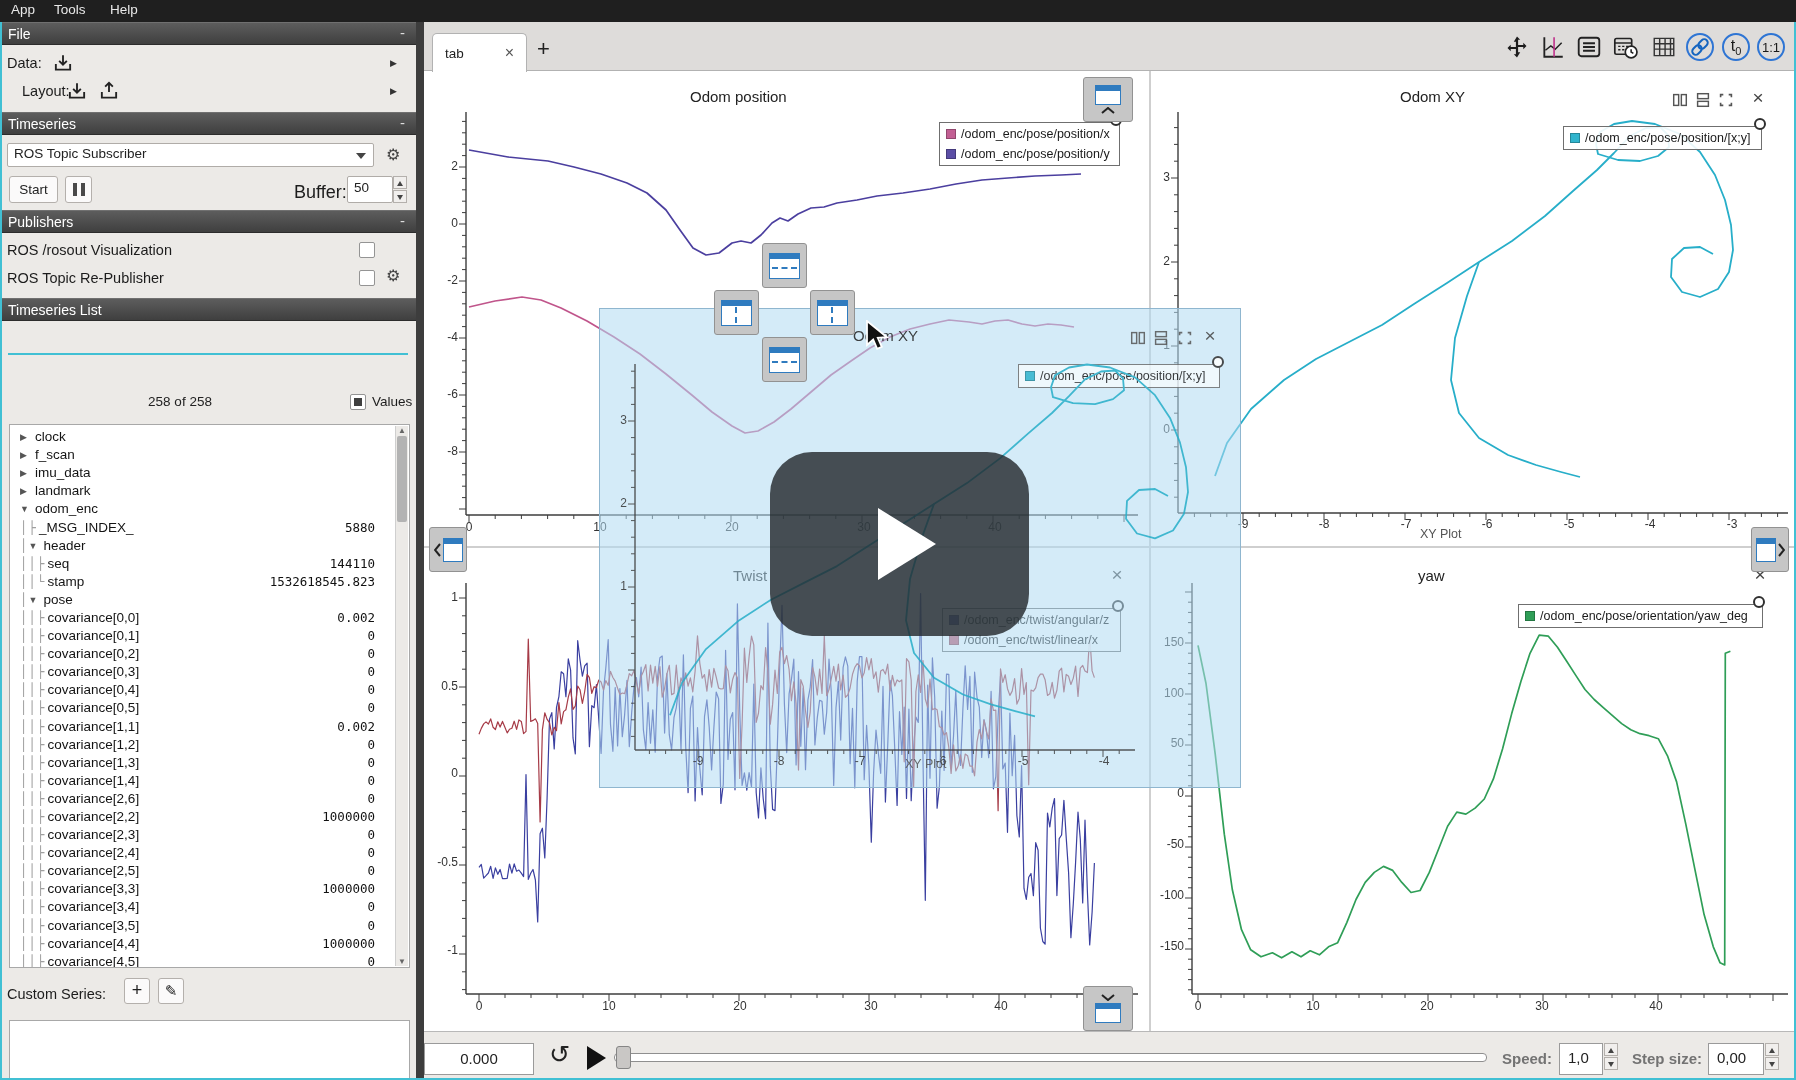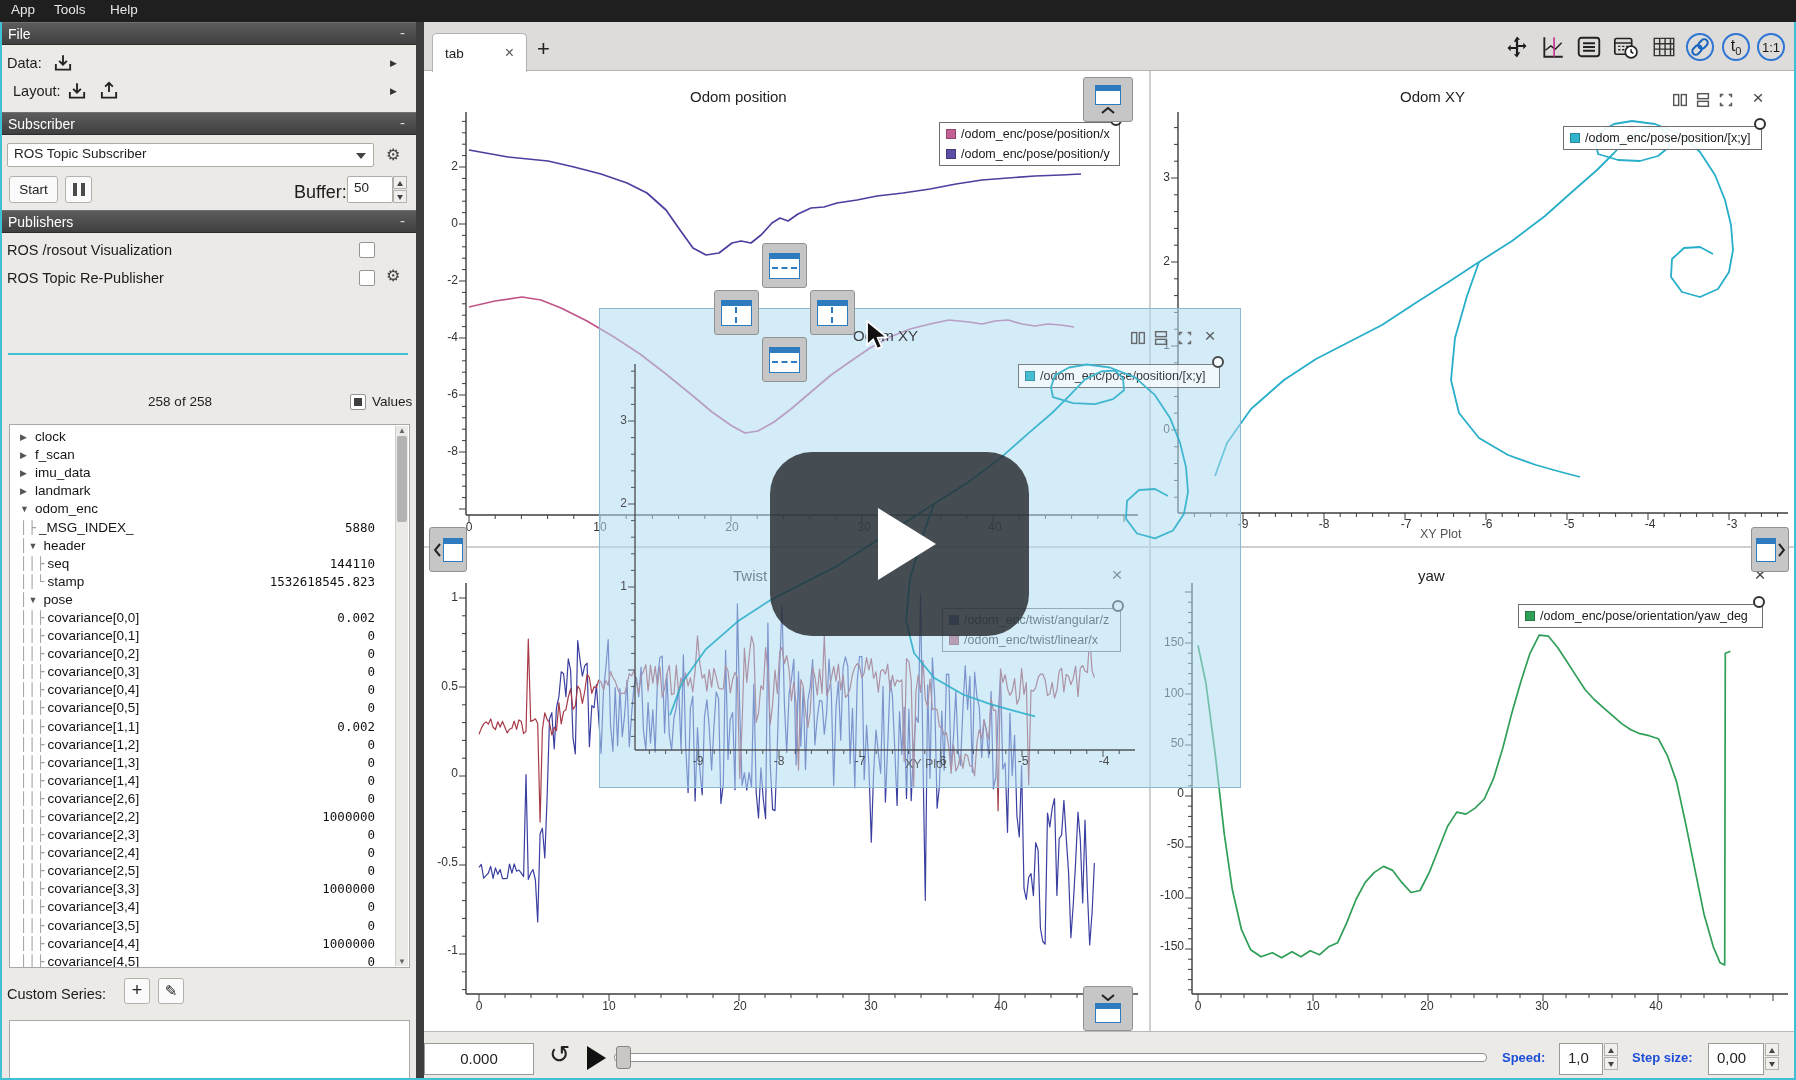--- a/index.html
+++ b/index.html
@@ -73,21 +73,21 @@
   .edge{position:absolute;background:#c6c6c6;border:1px solid #929292;border-radius:3px;z-index:40;display:flex;flex-direction:column;align-items:center;justify-content:center;gap:2px}
   .edge .dwin{width:26px;height:20px}
   .edge svg{display:block}
   
   .playbox{position:absolute;left:770px;top:452px;width:259px;height:184px;background:rgba(33,37,41,0.8);border-radius:42px;z-index:50;display:flex;align-items:center;justify-content:center}
   .playtri{width:0;height:0;border-left:58px solid #fff;border-top:36px solid transparent;border-bottom:36px solid transparent;margin-left:14px}
   .cursor{position:absolute;z-index:60}
   
   .playbar{position:absolute;left:424px;top:1031px;width:1372px;height:49px;background:#eceae7;border-top:1px solid #b8b8b8;z-index:20}
   .timebox{position:absolute;left:0px;top:11px;width:110px;height:32px;background:#fff;border:1px solid #9a9a9a;font-size:15px;color:#222;text-align:center;line-height:30px}
-  .plabel{position:absolute;font-size:13px;font-weight:bold;color:#1d4ed8;top:18px}
+  .plabel{position:absolute;font-size:15px;font-weight:bold;color:#737373;top:18px}
   .pspin{position:absolute;top:11px;height:32px;background:#fff;border:1px solid #9a9a9a;font-size:15px;color:#222;padding:5px 8px}
   .slider-track{position:absolute;left:190px;top:21px;width:873px;height:9px;background:#fff;border:1px solid #8f8f8f;border-radius:4px}
   .slider-handle{position:absolute;left:192px;top:14px;width:15px;height:23px;background:#c9c7c5;border:1px solid #858585;border-radius:3px}
 </style>
 </head>
 <body>
 
 <div class="menubar">
   <span style="left:11px">App</span>
   <span style="left:54px">Tools</span>
@@ -102,39 +102,39 @@
   </div>
   <span class="slabel" style="left:7px;top:33px">Data:</span>
   <span class="iconbtn" style="left:52px;top:30px">
     <svg width="22" height="22" viewBox="0 0 20 20" fill="none" stroke="#222" stroke-width="1.7">
         <path d="M10 3v8"></path>
         <path d="M6.5 8L10 11.5 13.5 8"></path>
         <path d="M3.5 11v5h13v-5"></path>
       </svg>
   </span>
   <span class="rowarrow" style="left:390px;top:36px">▶</span>
-  <span class="slabel" style="left:13px;top:61px">Layout:</span>
+  <span class="slabel" style="left:22px;top:61px">Layout:</span>
   <span class="iconbtn" style="left:66px;top:58px">
     <svg width="22" height="22" viewBox="0 0 20 20" fill="none" stroke="#222" stroke-width="1.7">
         <path d="M10 3v8"></path>
         <path d="M6.5 8L10 11.5 13.5 8"></path>
         <path d="M3.5 11v5h13v-5"></path>
       </svg>
   </span>
   <span class="iconbtn" style="left:98px;top:58px">
     <svg width="22" height="22" viewBox="0 0 20 20" fill="none" stroke="#222" stroke-width="1.7">
         <path d="M10 11V3"></path>
         <path d="M6.5 6L10 2.5 13.5 6"></path>
         <path d="M3.5 11v5h13v-5"></path>
       </svg>
   </span>
   <span class="rowarrow" style="left:390px;top:64px">▶</span>
 
   <div class="sech" style="top:90px">
-    <span>Subscriber</span>
+    <span>Timeseries</span>
     <span class="minus">-</span>
   </div>
   <div class="combo" style="left:7px;top:121px;width:367px;height:24px">
     <span>ROS Topic Subscriber</span>
     <span class="carrow"></span>
   </div>
   <span class="iconbtn" style="left:386px;top:123px;font-size:16px;color:#444">⚙</span>
   <div class="btn" style="left:9px;top:154px;width:49px;height:27px;line-height:25px">Start</div>
   <div class="btn" style="left:65px;top:154px;width:27px;height:27px">
     <span style="display:inline-block;width:4px;height:13px;background:#4a4a4a;margin:6px 2px 0"></span><span style="display:inline-block;width:4px;height:13px;background:#4a4a4a;margin:6px 2px 0"></span>
@@ -149,20 +149,23 @@
   <div class="sech" style="top:188px">
     <span>Publishers</span>
     <span class="minus">-</span>
   </div>
   <span class="slabel" style="left:7px;top:220px">ROS /rosout Visualization</span>
   <div class="chk" style="left:359px;top:220px"></div>
   <span class="slabel" style="left:7px;top:248px">ROS Topic Re-Publisher</span>
   <div class="chk" style="left:359px;top:248px"></div>
   <span class="iconbtn" style="left:386px;top:244px;font-size:16px;color:#444">⚙</span>
 
+  <div class="sech" style="top:276px">
+    <span>Timeseries List</span>
+  </div>
   <div class="filterline" style="left:8px;top:331px;width:400px"></div>
   <div class="count" style="left:60px;top:372px;width:240px">258 of 258</div>
   <div class="chk" style="left:350px;top:372px">
       <div style="width:8px;height:8px;background:#3f3f3f;margin:3px auto"></div>
     </div>
   <span class="slabel" style="left:372px;top:372px;font-size:13.5px">Values</span>
   <div class="treebox">
     <div id="tree" style="padding-top:3px">
         <div class="trow">
           <span class="ta">▶</span>

